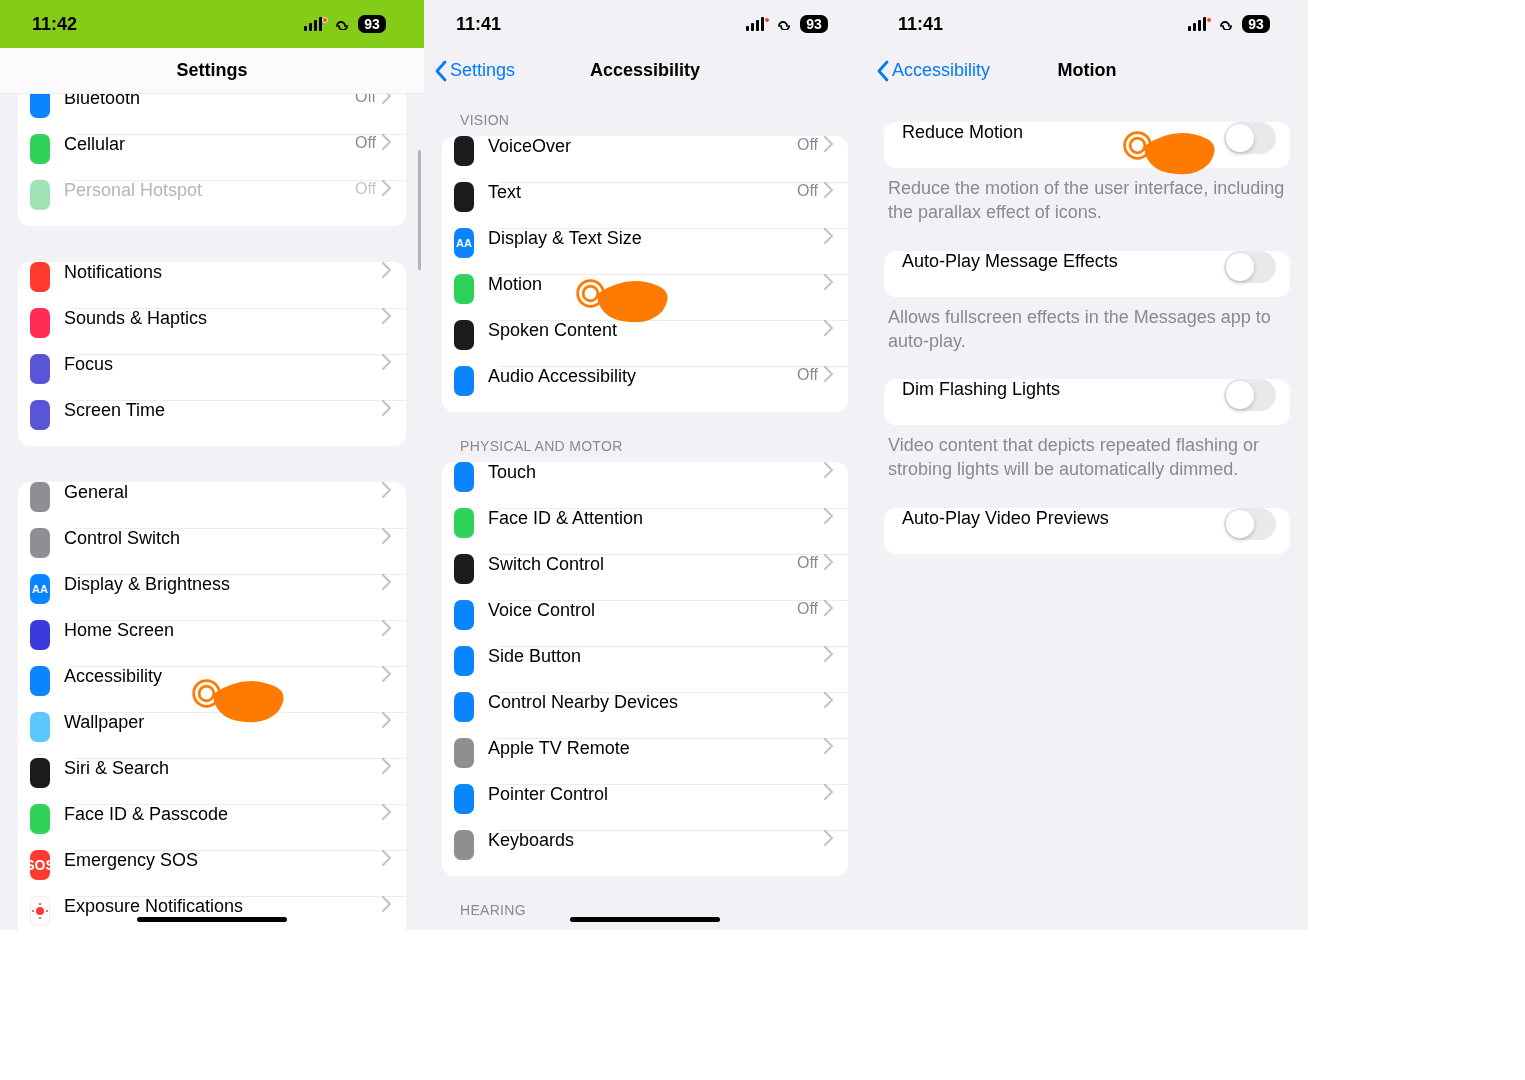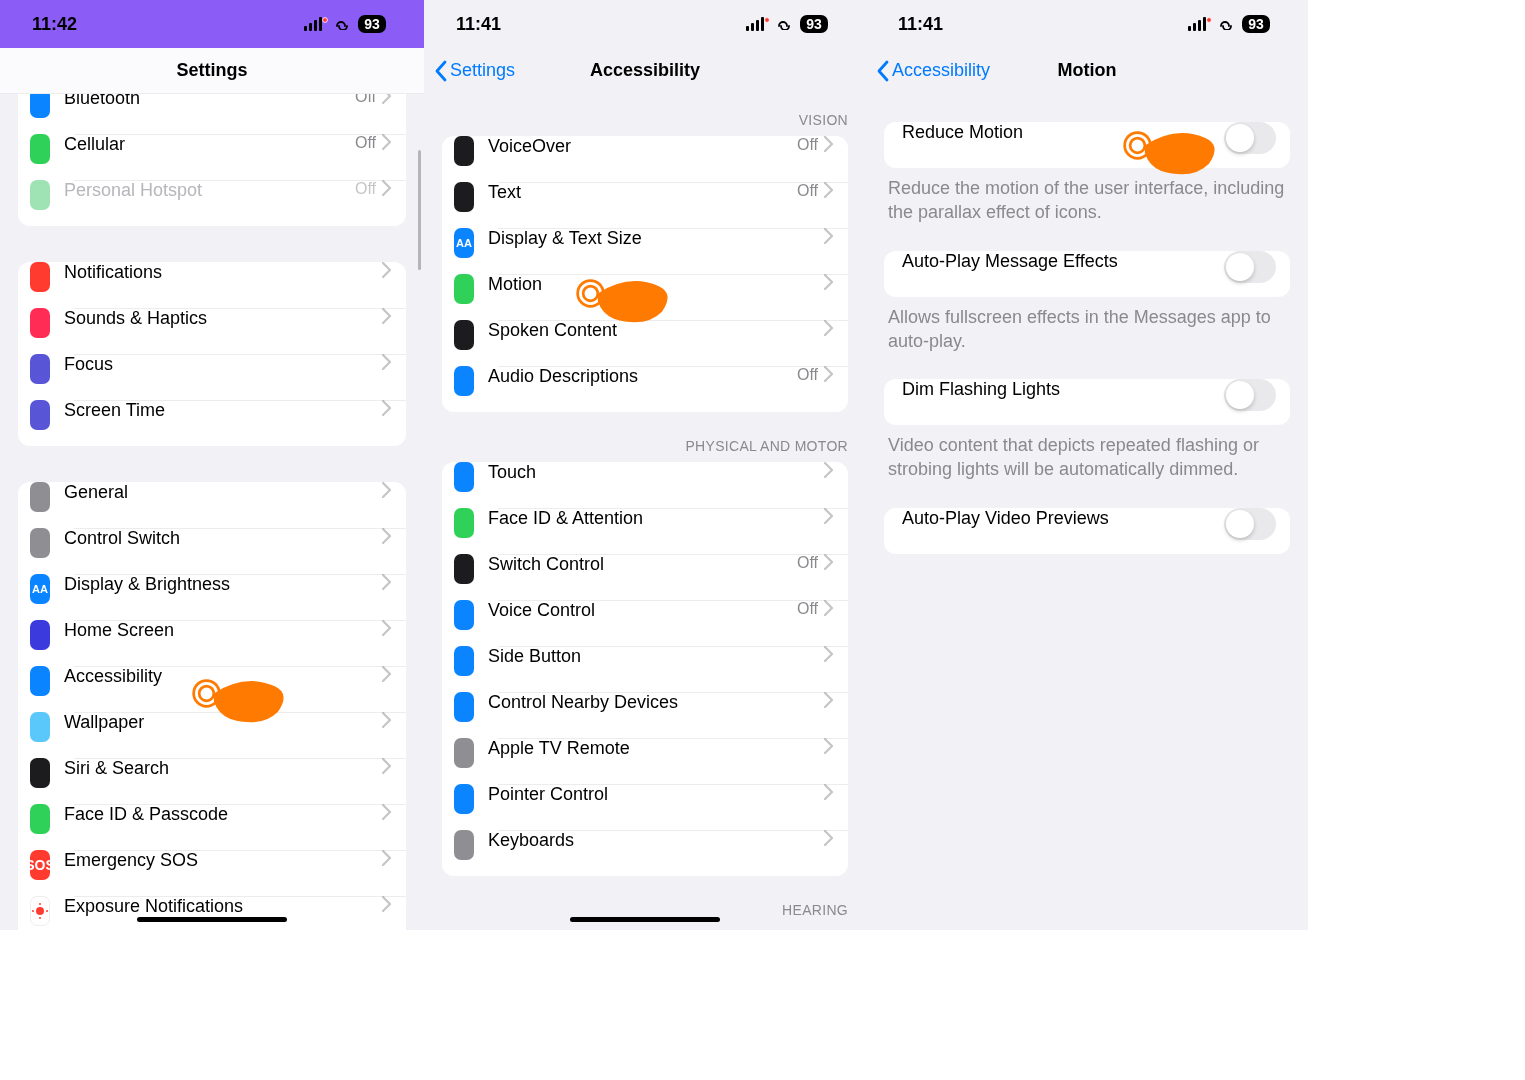--- a/index.html
+++ b/index.html
@@ -63,21 +63,20 @@
   .navbar .back svg { width: 14px; height: 22px; }
 
   .screen.s1 .navbar { background: #fbfbfd; }
   .screen.s1 .navbar .title { font-size: 18px; }
 
   
   .section-header {
     font-size: 14px; color: #8a8a8e; letter-spacing: 0.3px;
     padding: 18px 18px 8px 36px;
     text-transform: none;
-    text-align: right;
   }
   .footer {
     font-size: 18px; color: #8a8a8e;
     padding: 8px 22px 14px 22px;
     line-height: 1.35;
   }
   .group {
     background: #fff;
     margin: 0 18px;
     border-radius: 12px;
@@ -132,21 +131,21 @@
     position: absolute;
     width: 110px; height: 76px;
     pointer-events: none;
     z-index: 10;
   }
   .hand svg { width: 100%; height: 100%; }
 
   
   .screen.s1 .scroll { position: relative; top: -48px; }
   .screen.s1 .navbar { position: relative; z-index: 5; background:#fbfbfd; border-bottom:0.5px solid rgba(0,0,0,0.06);}
-  .screen.s1 .statusbar { position: relative; z-index: 6; background:#8b5cf6;}
+  .screen.s1 .statusbar { position: relative; z-index: 6; background:#84cc16;}
 
   
   .home-ind {
     position: absolute; bottom: 8px; left: 50%; transform: translateX(-50%);
     width: 150px; height: 5px; background: #000; border-radius: 3px;
   }
 
   
   .scrollbar-hint {
     position:absolute; right:3px; top:150px; width:3px; height:120px;
@@ -472,21 +471,21 @@
       <span class="icon" style="background:#1c1c1e"></span>
       <span class="label">Spoken Content</span>
       <span class="chev">
           <svg width="10" height="16">
             <use href="#chev"></use>
           </svg>
         </span>
     </div>
     <div class="row">
       <span class="icon" style="background:#0a84ff"></span>
-      <span class="label">Audio Descriptions</span>
+      <span class="label">Audio Accessibility</span>
       <span class="value">Off</span>
       <span class="chev">
           <svg width="10" height="16">
             <use href="#chev"></use>
           </svg>
         </span>
     </div>
   </div>
 
   <div class="section-header">PHYSICAL AND MOTOR</div>

